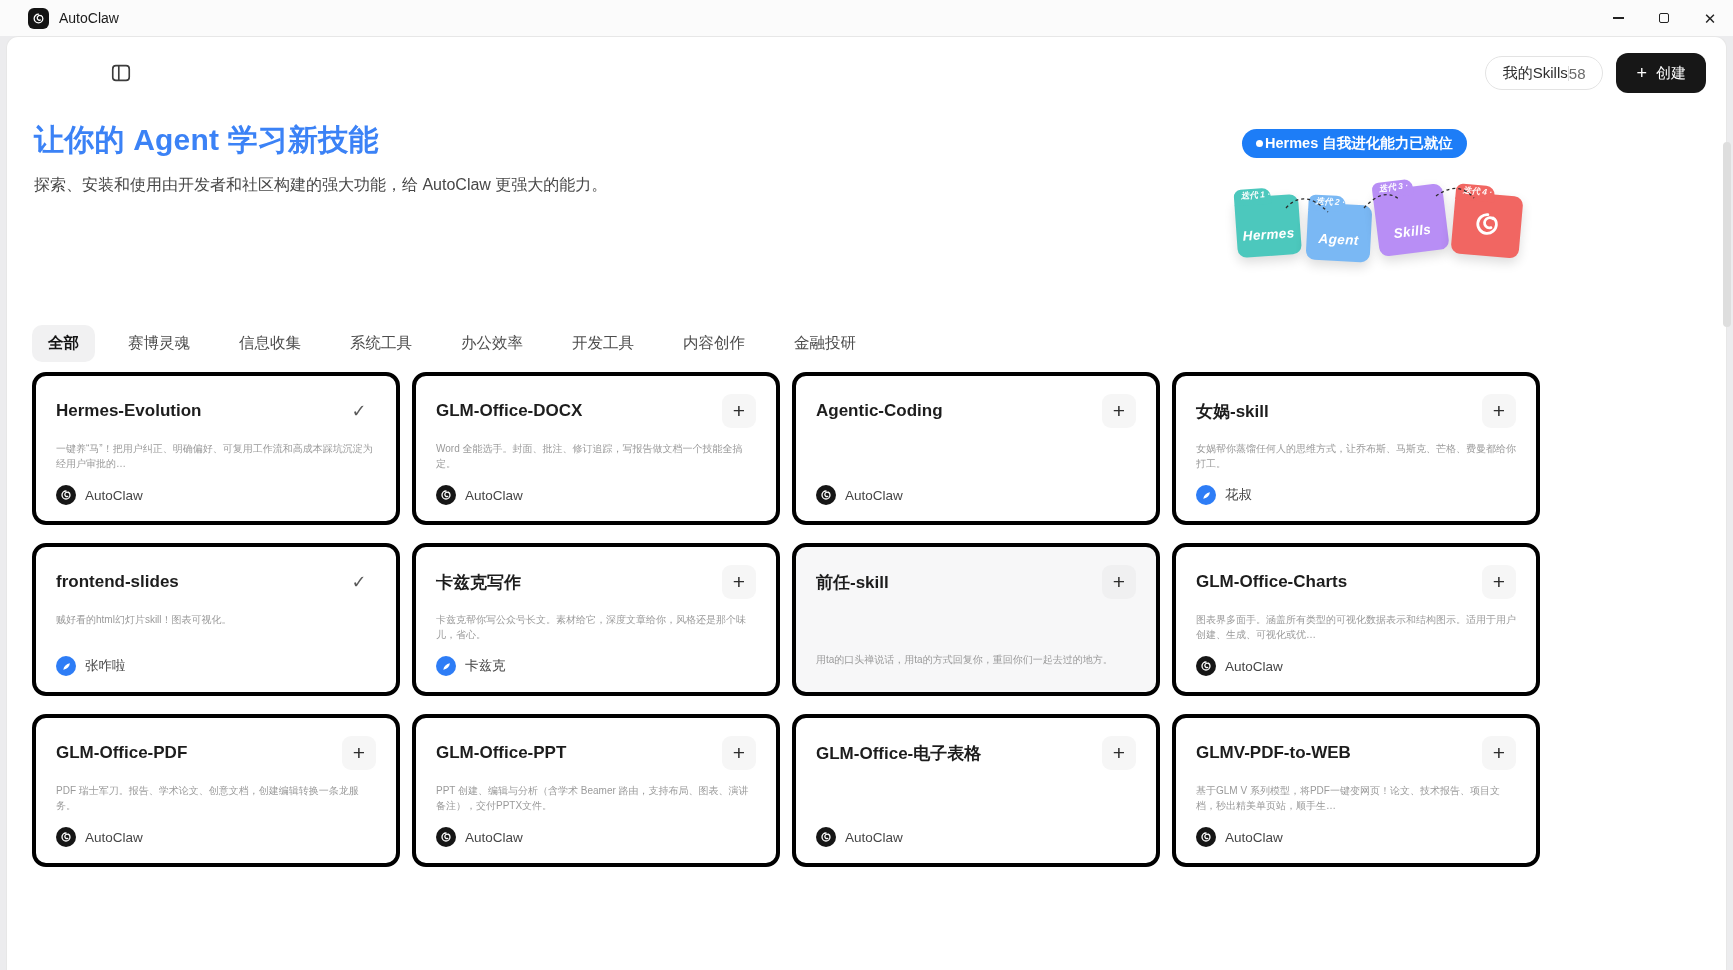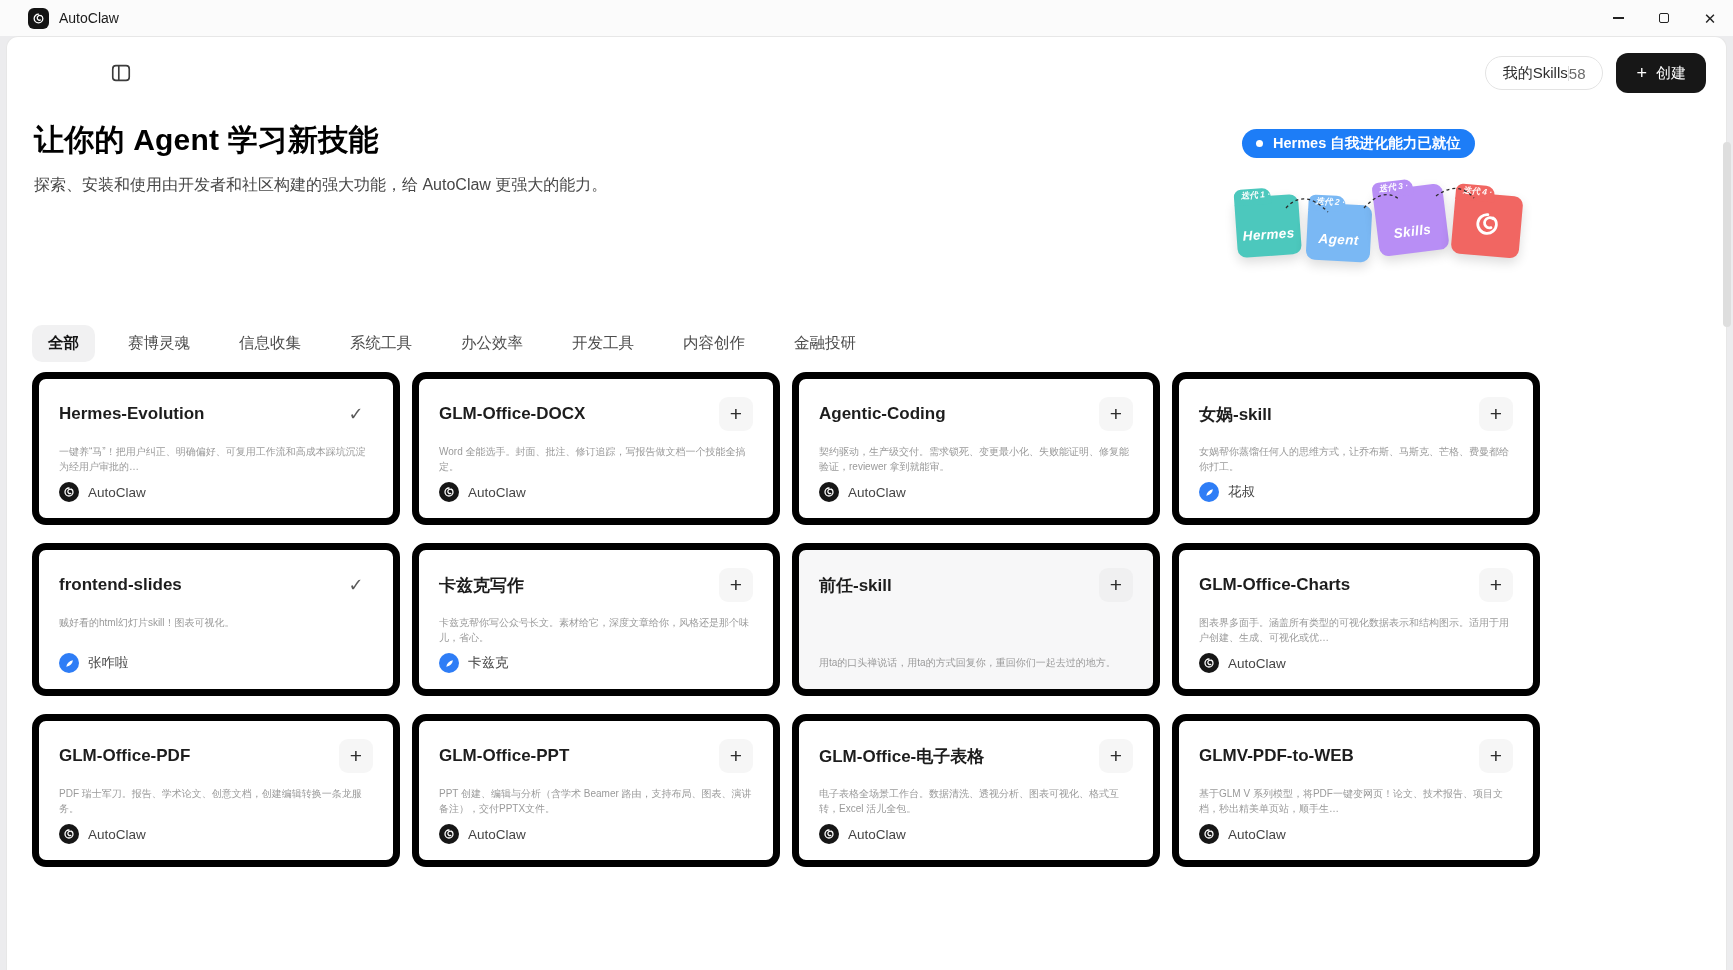--- a/index.html
+++ b/index.html
@@ -42,25 +42,25 @@
   .skills-pill .divider { width: 1px; height: 15px; background: #dcdcdc; }
   .skills-pill .count { color: #6b6b6b; }
   .create-btn {
     height: 40px; background: #171717; color: #fff; border: none; border-radius: 12px;
     padding: 0 20px; font-size: 15px; display: flex; align-items: center; gap: 9px; cursor: pointer;
     font-family: inherit;
   }
   .create-btn .plus-glyph { font-size: 18px; line-height: 1; font-weight: 400; }
   
   .hero { position: relative; margin-top: 28px; }
-  .hero h1 { font-size: 30px; font-weight: 700; color: #000000; line-height: 38px; margin-left: 7px; letter-spacing: .2px; }
+  .hero h1 { font-size: 30px; font-weight: 700; color: #3b82f6; line-height: 38px; margin-left: 7px; letter-spacing: .2px; }
   .hero .subtitle { margin-top: 14px; margin-left: 7px; font-size: 16px; color: #474747; line-height: 24px; }
   .hero-right { position: absolute; top: 8px; right: 172px; width: 300px; }
   .evo-badge {
-    display: inline-flex; align-items: center; gap: 10px; background: #1d7df7; color: #fff;
+    display: inline-flex; align-items: center; gap: 2px; background: #1d7df7; color: #fff;
     height: 29px; padding: 0 14px; border-radius: 15px; font-size: 14.5px; font-weight: 700; margin-left: 8px;
   }
   .evo-badge .dot { width: 7px; height: 7px; border-radius: 50%; background: #fff; }
   .folders { position: relative; margin-top: 20px; height: 92px; width: 300px; }
   .folder { position: absolute; border-radius: 9px; box-shadow: 0 5px 12px rgba(0,0,0,.14); }
   .folder::before { content: ""; position: absolute; top: -8px; left: 0; width: 58%; height: 16px; background: inherit; border-radius: 7px 9px 0 0; }
   .folder .ftab { position: absolute; top: -7px; left: 7px; font-size: 8.5px; font-style: italic; font-weight: 700; color: rgba(255,255,255,.95); white-space: nowrap; }
   .folder .flabel { position: absolute; left: 0; right: 0; bottom: 14px; text-align: center; color: #fff; font-size: 13.5px; font-weight: 700; font-style: italic; letter-spacing: .4px; }
   .folder .ficon { position: absolute; left: 0; right: 0; top: 16px; display: flex; justify-content: center; }
   .f1 { left: 2px;  top: 18px; width: 64px; height: 60px; transform: rotate(-4deg); z-index: 1; }
@@ -68,21 +68,21 @@
   .f3 { left: 142px;top: 9px;  width: 70px; height: 66px; transform: rotate(-7deg); z-index: 3; }
   .f4 { left: 219px;top: 16px; width: 68px; height: 62px; transform: rotate(5deg);  z-index: 4; }
   .connectors { position: absolute; inset: 0; z-index: 5; pointer-events: none; }
   
   .tabs { display: flex; align-items: center; gap: 17px; margin-top: 128px; margin-left: 5px; }
   .tab { font-size: 15.5px; color: #4d4d4d; padding: 8px 16px; border-radius: 10px; cursor: pointer; white-space: nowrap; }
   .tab.active { background: #f1f1f2; color: #141414; font-weight: 700; }
   
   .grid { margin-top: 10px; margin-left: 5px; display: grid; grid-template-columns: repeat(4, 368px); column-gap: 12px; row-gap: 18px; grid-auto-rows: 153px; }
   .card {
-    background: #fff; border: 7px solid #000000; border-radius: 14px;
+    background: #fff; border: 4px solid #000000; border-radius: 14px;
     padding: 14px 20px 16px 20px; display: flex; flex-direction: column; cursor: pointer;
   }
   .card.hover { background: #f7f7f8; gap: 40px; }
   .card-head { display: flex; align-items: center; justify-content: space-between; margin-top: 4px; }
   .card-title { font-size: 17px; font-weight: 700; color: #1d1d1d; }
   .card-action { width: 34px; height: 34px; border-radius: 9px; display: flex; align-items: center; justify-content: center; flex: none; }
   .card-action.plus { background: #f6f6f6; font-size: 21px; font-weight: 400; color: #2e2e2e; }
   .card.hover .card-action.plus { background: #f0f0f1; }
   .card-action.check { color: #5a5a5a; font-size: 18px; }
   .card-desc {
@@ -230,21 +230,20 @@
       </span>
 
       <span class="author-name">AutoClaw</span>
     </div>
   </div>
       <div class="card">
     <div class="card-head">
       <div class="card-title">Agentic-Coding</div>
       <div class="card-action plus">+</div>
     </div>
-    <div class="card-desc">契约驱动，生产级交付。需求锁死、变更最小化、失败能证明、修复能验证，reviewer 拿到就能审。</div>
     <div class="card-author">
       <span class="avatar avatar-autoclaw">
         <svg width="12" height="12" viewBox="0 0 24 24">
           <path d="M12 4a8 8 0 1 0 8 8c0-2.6-1.4-4.6-3.4-5.6" stroke="#fff" stroke-width="2.6" fill="none" stroke-linecap="round"></path>
           <path d="M16.6 7c-1.8-1-4.1-.7-5.6.8-1.7 1.7-1.7 4.4 0 6.1 1.2 1.2 3 1.6 4.6.9" stroke="#fff" stroke-width="2.6" fill="none" stroke-linecap="round"></path>
         </svg>
       </span>
 
       <span class="author-name">AutoClaw</span>
     </div>
@@ -354,21 +353,20 @@
       </span>
 
       <span class="author-name">AutoClaw</span>
     </div>
   </div>
       <div class="card">
     <div class="card-head">
       <div class="card-title">GLM-Office-电子表格</div>
       <div class="card-action plus">+</div>
     </div>
-    <div class="card-desc">电子表格全场景工作台。数据清洗、透视分析、图表可视化、格式互转，Excel 活儿全包。</div>
     <div class="card-author">
       <span class="avatar avatar-autoclaw">
         <svg width="12" height="12" viewBox="0 0 24 24">
           <path d="M12 4a8 8 0 1 0 8 8c0-2.6-1.4-4.6-3.4-5.6" stroke="#fff" stroke-width="2.6" fill="none" stroke-linecap="round"></path>
           <path d="M16.6 7c-1.8-1-4.1-.7-5.6.8-1.7 1.7-1.7 4.4 0 6.1 1.2 1.2 3 1.6 4.6.9" stroke="#fff" stroke-width="2.6" fill="none" stroke-linecap="round"></path>
         </svg>
       </span>
 
       <span class="author-name">AutoClaw</span>
     </div>

